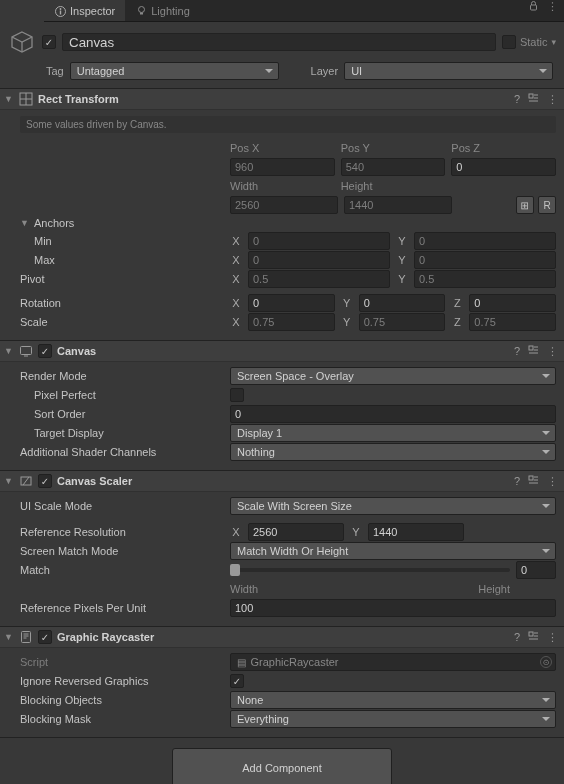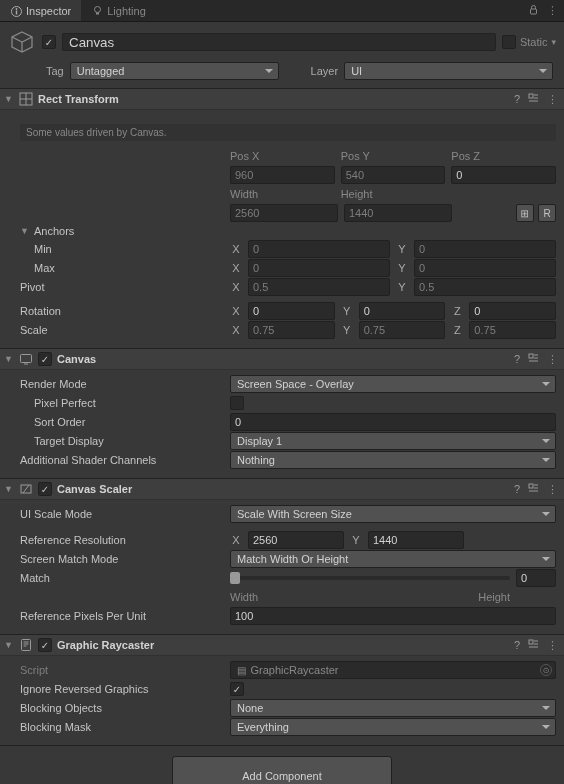--- a/index.html
+++ b/index.html
@@ -1,19 +1,19 @@
 <!DOCTYPE html>
 <html><head>
 <meta charset="utf-8">
 <style>
 * { margin: 0; padding: 0; box-sizing: border-box; font-family: -apple-system, "Segoe UI", Arial, sans-serif; }
 body { background: #383838; color: #c4c4c4; font-size: 11px; width: 564px; height: 784px; overflow: hidden; }
 
 
-.tabbar { display: flex; align-items: center; background: #282828; height: 22px; border-bottom: 1px solid #191919; }
+.tabbar { display: flex; align-items: flex-start; background: #282828; height: 22px; border-bottom: 1px solid #191919; margin-left: 44px; }
 .tab { display: flex; align-items: center; gap: 4px; padding: 0 10px; height: 100%; cursor: pointer; color: #888; }
 .tab.active { background: #383838; color: #c4c4c4; border-top: 1px solid #383838; }
 .tab .ico { width: 12px; display: inline-flex; justify-content: center; }
 .tabbar .spacer { flex: 1; }
 .tabbar .right-icons { display: flex; gap: 8px; padding-right: 6px; color: #888; }
 
 
 .go-header { display: flex; align-items: center; gap: 6px; padding: 6px 8px 4px 8px; }
 .go-cube { width: 28px; height: 28px; display: flex; align-items: center; justify-content: center; }
 .go-name { flex: 1; height: 18px; background: #2a2a2a; border: 1px solid #222; color: #d2d2d2; padding: 0 6px; border-radius: 2px; }
@@ -28,21 +28,21 @@
 
 .comp-header { display: flex; align-items: center; height: 22px; background: #3e3e3e; border-top: 1px solid #222; border-bottom: 1px solid #303030; padding: 0 6px 0 4px; gap: 5px; }
 .comp-header .fold { width: 10px; color: #888; cursor: pointer; font-size: 9px; }
 .comp-header .comp-icon { width: 14px; height: 14px; display: inline-flex; align-items: center; justify-content: center; }
 .comp-header .comp-title { font-weight: 600; color: #d2d2d2; flex: 1; }
 .comp-header .header-icons { display: flex; gap: 8px; color: #999; font-size: 11px; }
 .comp-header .header-icons span { cursor: pointer; }
 
 
 .comp-body { padding: 4px 8px 8px 20px; }
-.driven-note { background: #323232; color: #888; padding: 3px 6px; margin: 10px 0 6px 0; font-size: 10px; border-radius: 2px; }
+.driven-note { background: #323232; color: #888; padding: 3px 6px; margin: 2px 0 6px 0; font-size: 10px; border-radius: 2px; }
 
 .row { display: flex; align-items: center; min-height: 18px; margin: 1px 0; }
 .row .label { width: 210px; color: #c4c4c4; flex-shrink: 0; }
 .row .label.indent1 { padding-left: 14px; }
 .row .label.disabled { color: #7d7d7d; }
 .row .fields { display: flex; flex: 1; gap: 6px; align-items: center; }
 .row .fields.threecol > * { flex: 1; }
 
 .group-label { display: flex; align-items: center; gap: 4px; padding: 2px 0; color: #c4c4c4; }
 .group-label .fold { width: 10px; color: #888; font-size: 9px; }

